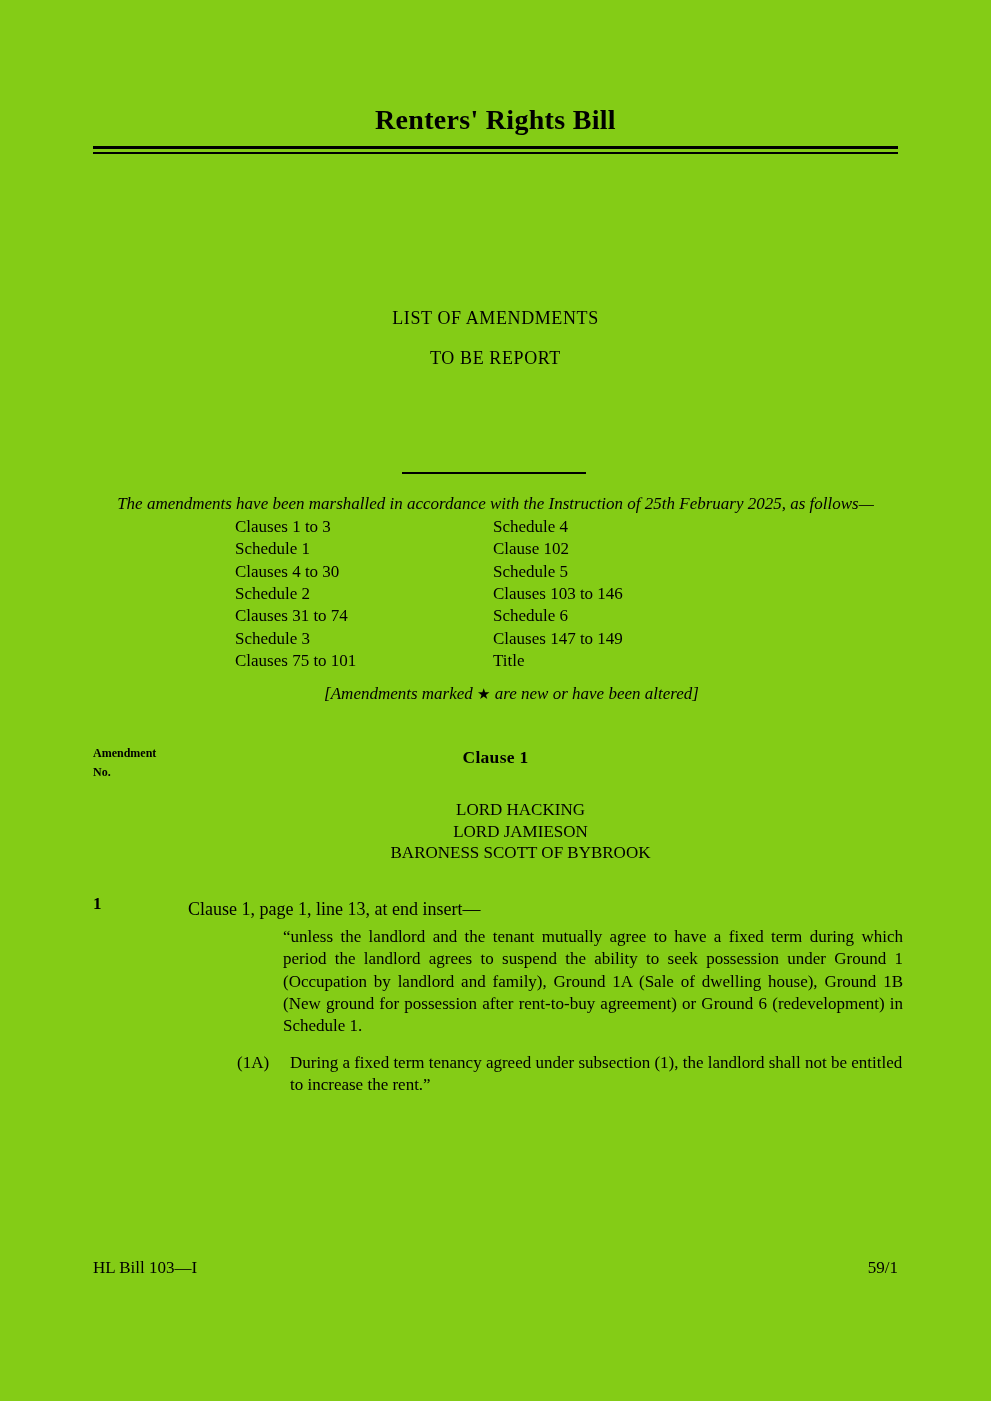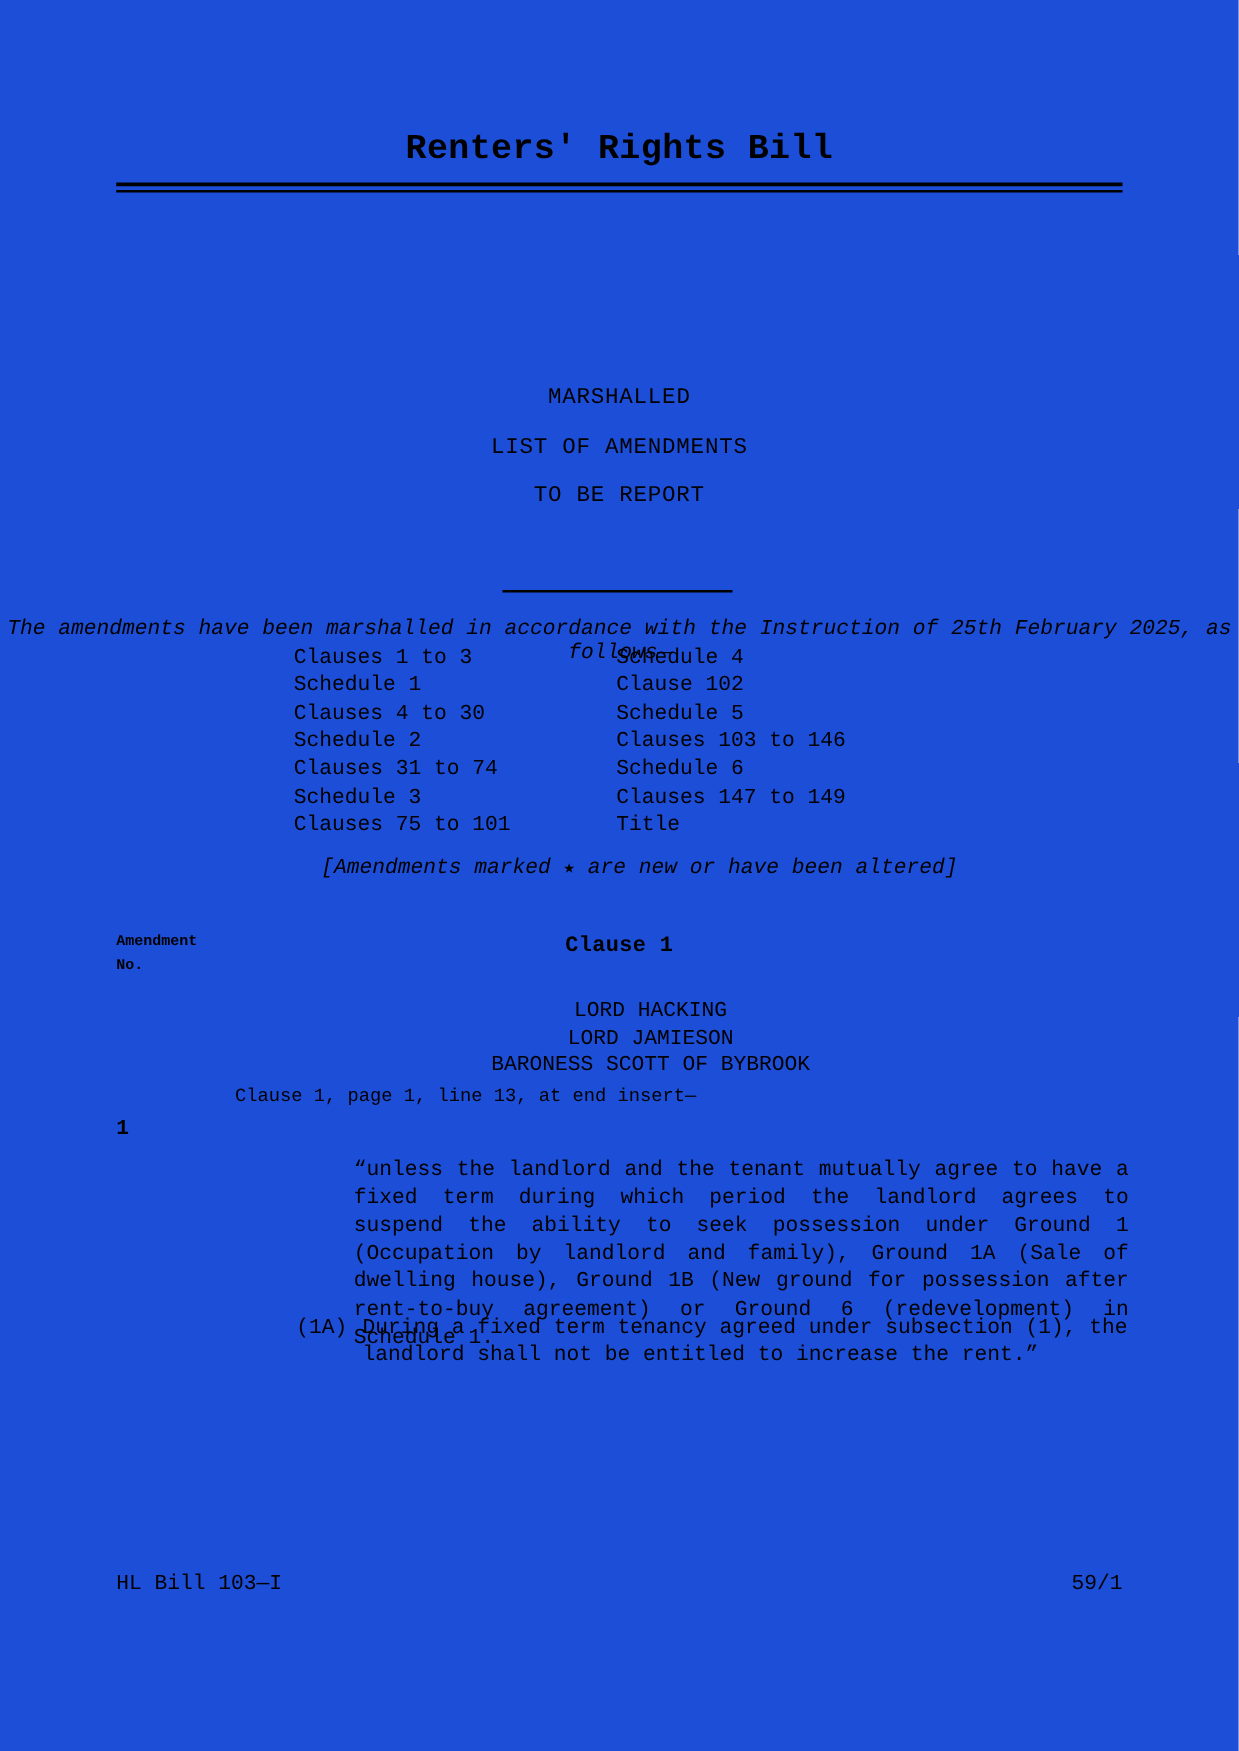--- a/index.html
+++ b/index.html
@@ -4,23 +4,23 @@
 <style>
   html, body {
     margin: 0;
     padding: 0;
     background: #ffffff;
   }
   .page {
     position: relative;
     width: 991px;
     height: 1401px;
-    background: #1d4ed8;
+    background: #84cc16;
     color: #000000;
-    font-family: Liberation Mono, monospace;
+    font-family: Liberation Serif, serif;
     overflow: hidden;
   }
   .title {
     position: absolute;
     top: 104px;
     left: 0;
     width: 100%;
     margin: 0;
     text-align: center;
     font-size: 28px;
@@ -114,23 +114,23 @@
   }
   .amd-number {
     position: absolute;
     top: 894px;
     left: 93px;
     font-weight: bold;
     font-size: 17px;
   }
   .amd-instruction {
     position: absolute;
-    top: 869px;
+    top: 899px;
     left: 188px;
-    font-size: 15px;
+    font-size: 18px;
   }
   .amd-quote {
     position: absolute;
     top: 926px;
     left: 283px;
     width: 620px;
     font-size: 17px;
     line-height: 22.35px;
     text-align: justify;
   }
@@ -166,21 +166,20 @@
 </head>
 <body>
 
 <div class="page">
 
   <h1 class="title">Renters' Rights Bill</h1>
 
   <div class="double-rule"></div>
 
   <div class="headings">
-    <div>MARSHALLED</div>
     <div>LIST OF AMENDMENTS</div>
     <div>TO BE REPORT</div>
   </div>
 
   <div class="short-rule"></div>
 
   <div class="marshal-note">The amendments have been marshalled in accordance with the Instruction of 25th February 2025, as follows—</div>
 
   <div class="order-col left">
     <div>Clauses 1 to 3</div>

